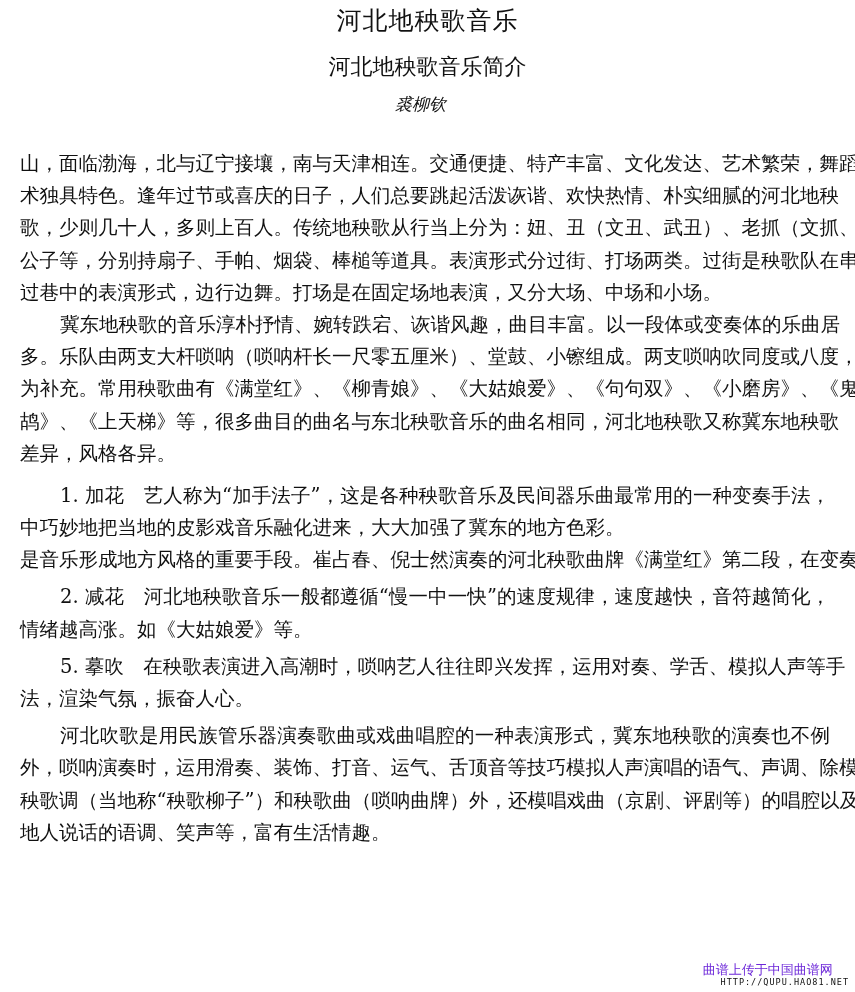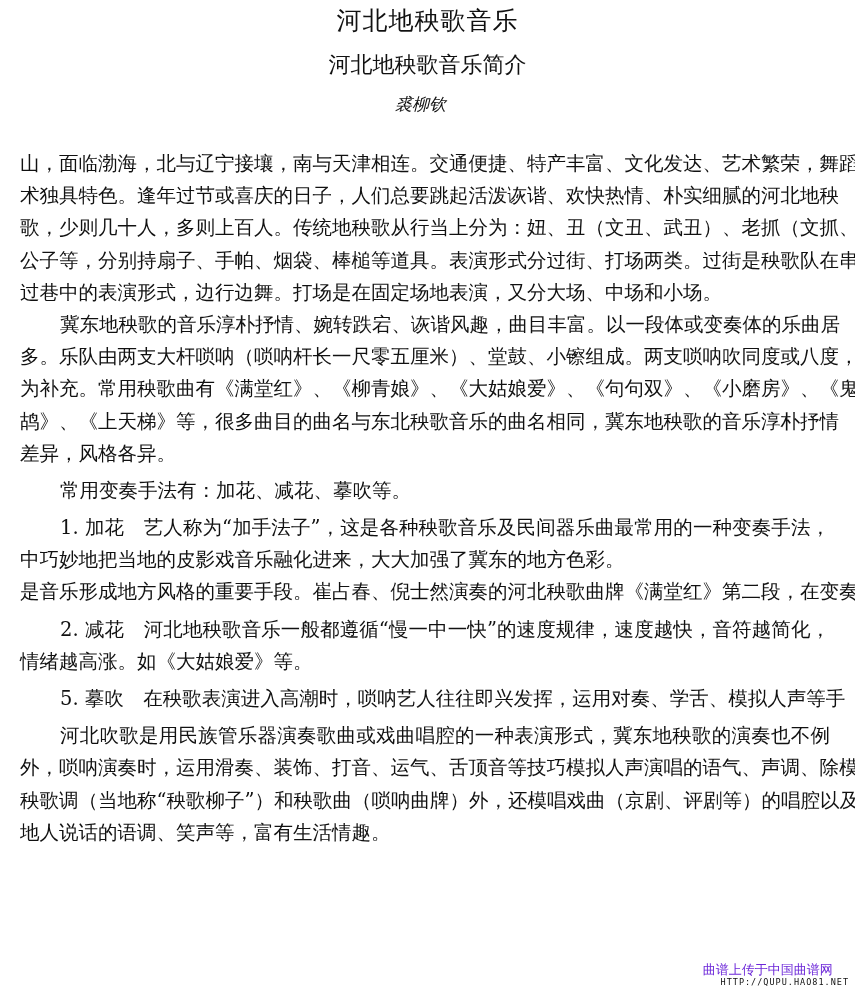--- a/index.html
+++ b/index.html
@@ -8,21 +8,21 @@
     font-family: "DejaVu Serif", "Liberation Serif", serif;
     color: #111111;
   }
   .title {
     position: absolute; left: 0; width: 855px; top: 4px;
     text-align: center; font-family: "DejaVu Sans", sans-serif;
     font-size: 25px; line-height: 34px; letter-spacing: 1px;
   }
   .subtitle {
     position: absolute; left: 0; width: 855px; top: 52px;
-    text-align: center; font-family: Liberation Mono, monospace;
+    text-align: center; font-family: Liberation Sans, sans-serif;
     font-size: 22px; line-height: 30px;
   }
   .author {
     position: absolute; left: 0; width: 841px; top: 92px;
     text-align: center; font-size: 17px; line-height: 24px; font-style: italic;
   }
   .body-text {
     position: absolute; left: 20px; top: 148px; width: 810px;
   }
   .line {
@@ -51,41 +51,39 @@
     <div class="line">山，面临渤海，北与辽宁接壤，南与天津相连。交通便捷、特产丰富、文化发达、艺术繁荣，舞蹈艺</div>
     <div class="line">术独具特色。逢年过节或喜庆的日子，人们总要跳起活泼诙谐、欢快热情、朴实细腻的河北地秧</div>
     <div class="line">歌，少则几十人，多则上百人。传统地秧歌从行当上分为：妞、丑（文丑、武丑）、老抓（文抓、武抓）、</div>
     <div class="line">公子等，分别持扇子、手帕、烟袋、棒槌等道具。表演形式分过街、打场两类。过街是秧歌队在串街</div>
     <div class="line last">过巷中的表演形式，边行边舞。打场是在固定场地表演，又分大场、中场和小场。</div>
   </div>
   <div>
     <div class="line indent">冀东地秧歌的音乐淳朴抒情、婉转跌宕、诙谐风趣，曲目丰富。以一段体或变奏体的乐曲居</div>
     <div class="line">多。乐队由两支大杆唢呐（唢呐杆长一尺零五厘米）、堂鼓、小镲组成。两支唢呐吹同度或八度，互</div>
     <div class="line">为补充。常用秧歌曲有《满堂红》、《柳青娘》、《大姑娘爱》、《句句双》、《小磨房》、《鬼扯腿》、《鹁</div>
-    <div class="line">鸪》、《上天梯》等，很多曲目的曲名与东北秧歌音乐的曲名相同，冀东地秧歌的音乐淳朴抒情</div>
+    <div class="line">鸪》、《上天梯》等，很多曲目的曲名与东北秧歌音乐的曲名相同，河北地秧歌又称冀东地秧歌</div>
     <div class="line last">差异，风格各异。</div>
   </div>
   <div class="gap"></div>
-  <div>
-    <div class="line indent last">常用变奏手法有：加花、减花、摹吹等。</div>
-  </div>
   <div class="gap"></div>
   <div>
     <div class="line indent">1. 加花　艺人称为“加手法子”，这是各种秧歌音乐及民间器乐曲最常用的一种变奏手法，</div>
     <div class="line last">中巧妙地把当地的皮影戏音乐融化进来，大大加强了冀东的地方色彩。</div>
     <div class="line">是音乐形成地方风格的重要手段。崔占春、倪士然演奏的河北秧歌曲牌《满堂红》第二段，在变奏</div>
   </div>
   <div class="gap"></div>
   <div>
     <div class="line indent">2. 减花　河北地秧歌音乐一般都遵循“慢一中一快”的速度规律，速度越快，音符越简化，</div>
     <div class="line last">情绪越高涨。如《大姑娘爱》等。</div>
   </div>
   <div class="gap"></div>
   <div>
     <div class="line indent">5. 摹吹　在秧歌表演进入高潮时，唢呐艺人往往即兴发挥，运用对奏、学舌、模拟人声等手</div>
+    <div class="line last">法，渲染气氛，振奋人心。</div>
   </div>
   <div class="gap"></div>
   <div>
     <div class="line indent">河北吹歌是用民族管乐器演奏歌曲或戏曲唱腔的一种表演形式，冀东地秧歌的演奏也不例</div>
     <div class="line">外，唢呐演奏时，运用滑奏、装饰、打音、运气、舌顶音等技巧模拟人声演唱的语气、声调、除模拟</div>
     <div class="line">秧歌调（当地称“秧歌柳子”）和秧歌曲（唢呐曲牌）外，还模唱戏曲（京剧、评剧等）的唱腔以及当</div>
     <div class="line last">地人说话的语调、笑声等，富有生活情趣。</div>
   </div>
 </div>
 

